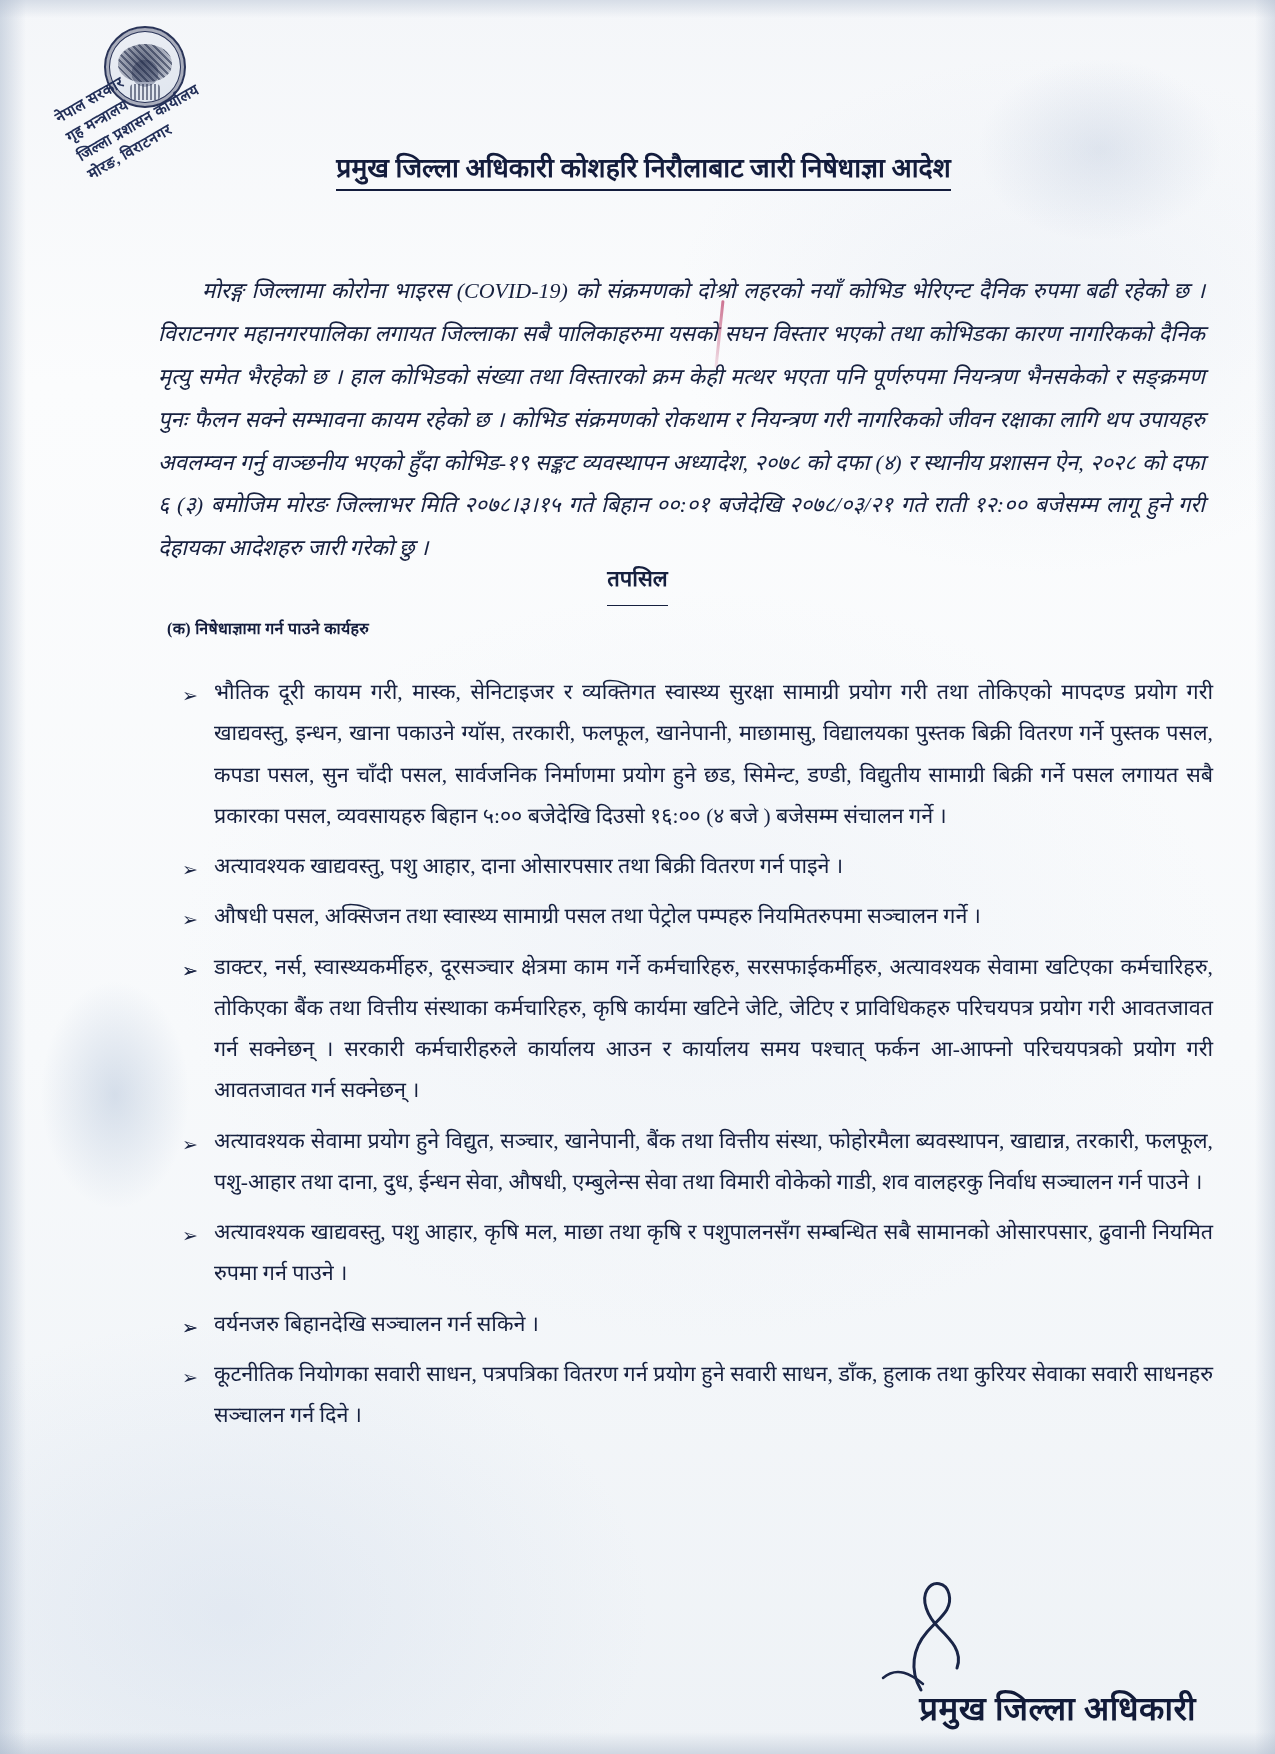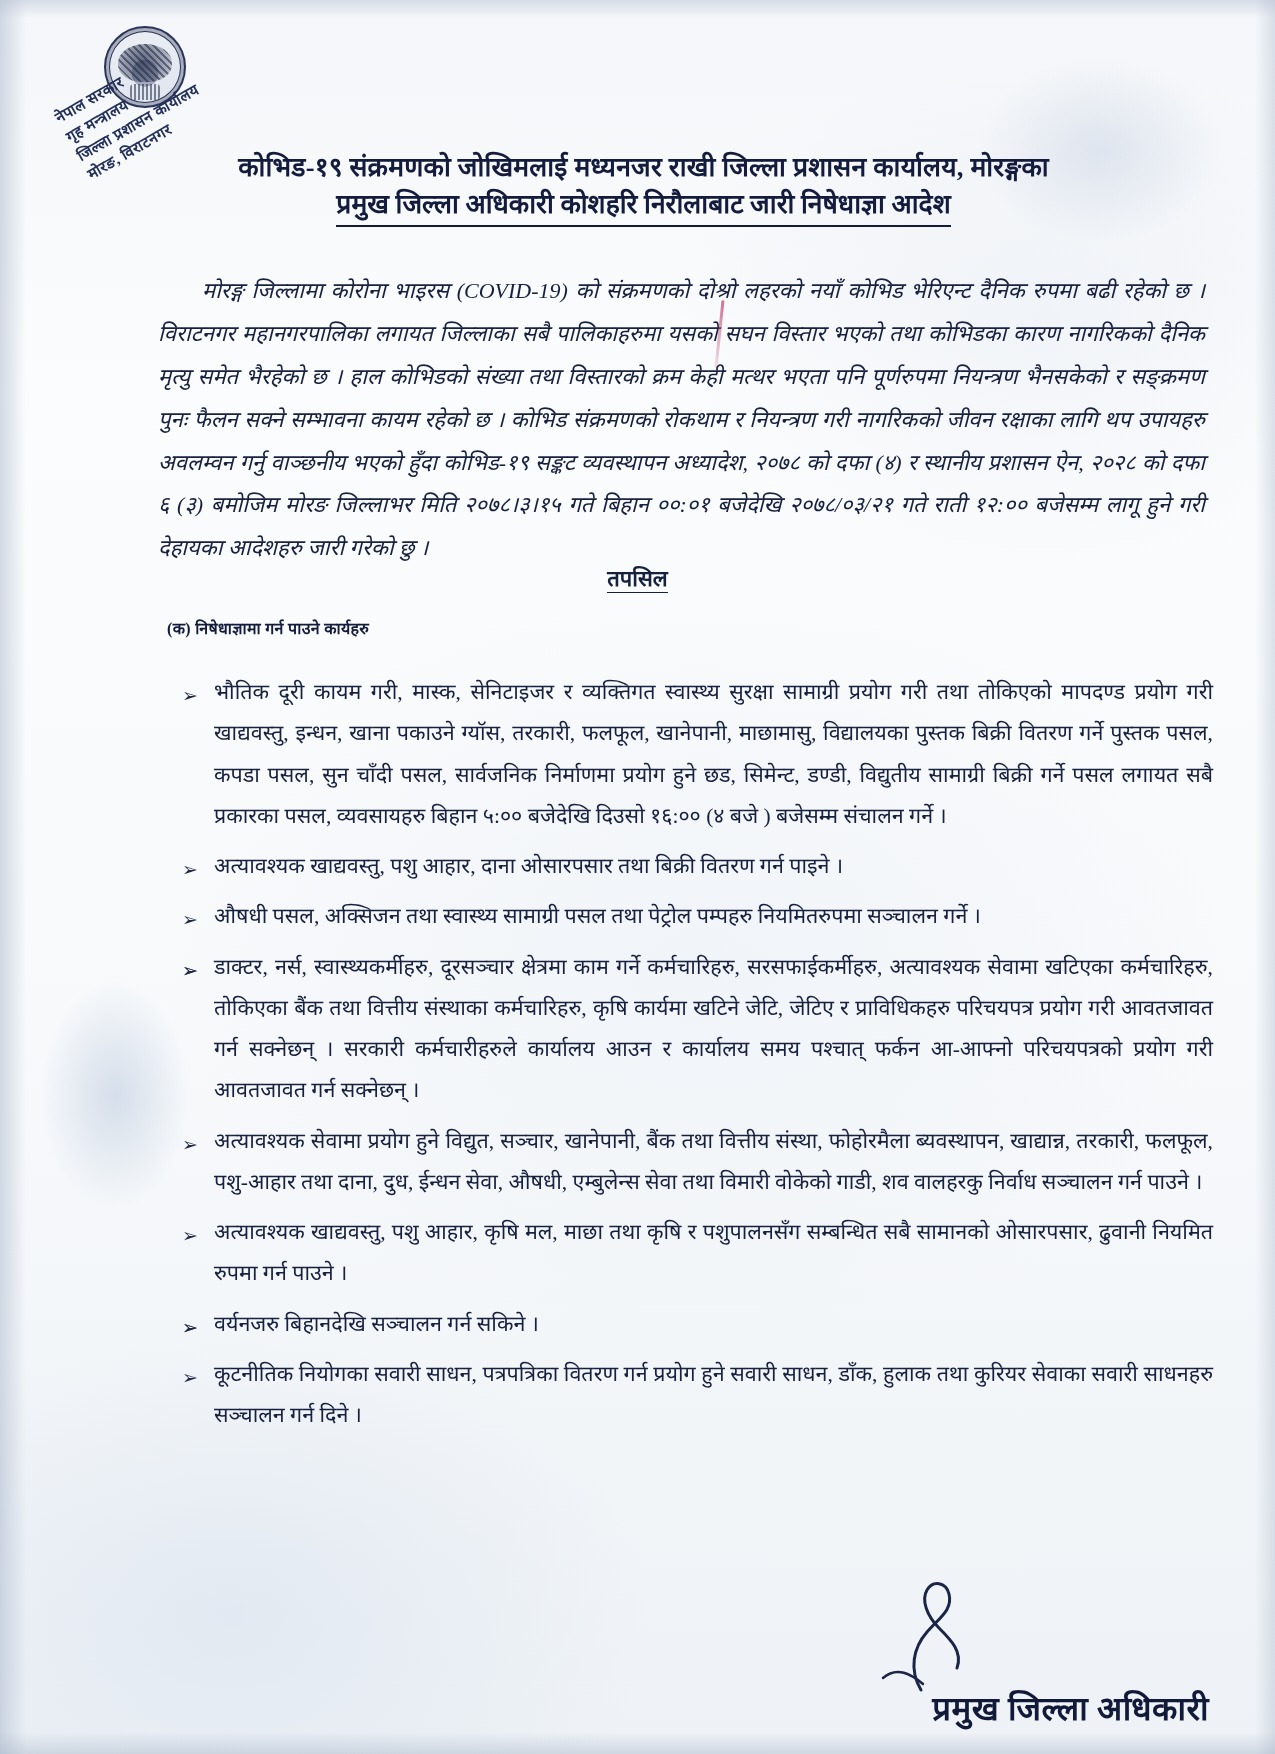--- a/index.html
+++ b/index.html
@@ -149,21 +149,21 @@
     position: absolute;
     left: 0; right: 0;
     top: 562px;
     text-align: center;
     font-size: 22px;
     font-weight: 600;
     color: #16203f;
   }
   .section-center span {
     border-bottom: 1.6px solid #16203f;
-    padding-bottom: 1px;
+    padding-bottom: 14px;
   }
 
   .heading-ka {
     position: absolute;
     left: 167px;
     top: 617px;
     font-size: 16px;
     font-weight: 700;
     color: #131c3c;
     letter-spacing: 0.3px;
@@ -208,21 +208,21 @@
   .sig-scribble {
     position: absolute;
     right: 218px;
     bottom: 46px;
     width: 130px;
     height: 130px;
     color: #1a2547;
   }
   .sig-name {
     position: absolute;
-    right: 0;
+    right: 13px;
     bottom: 12px;
     font-size: 33px;
     font-weight: 700;
     color: #111a38;
     letter-spacing: 0.5px;
     white-space: nowrap;
   }
 
   .ink-mark {
     position: absolute;
@@ -262,21 +262,20 @@
     <div class="emblem-seal"></div>
     <div class="emblem-text">
       <div>नेपाल सरकार</div>
       <div>गृह मन्त्रालय</div>
       <div>जिल्ला प्रशासन कार्यालय</div>
       <div>मोरङ, विराटनगर</div>
     </div>
   </div>
 
   <div class="title-block">
-    <div class="title-line-1">कोभिड-१९ संक्रमणको जोखिमलाई मध्यनजर राखी जिल्ला प्रशासन कार्यालय, मोरङ्गका</div>
     <div class="title-line-2">प्रमुख जिल्ला अधिकारी कोशहरि निरौलाबाट जारी निषेधाज्ञा आदेश</div>
   </div>
 
   <div class="body-block">
     <p>मोरङ्ग जिल्लामा कोरोना भाइरस (COVID-19) को संक्रमणको दोश्रो लहरको नयाँ कोभिड भेरिएन्ट दैनिक रुपमा बढी रहेको छ । विराटनगर महानगरपालिका लगायत जिल्लाका सबै पालिकाहरुमा यसको सघन विस्तार भएको तथा कोभिडका कारण नागरिकको दैनिक मृत्यु समेत भैरहेको छ । हाल कोभिडको संख्या तथा विस्तारको क्रम केही मत्थर भएता पनि पूर्णरुपमा नियन्त्रण भैनसकेको र सङ्क्रमण पुनः फैलन सक्ने सम्भावना कायम रहेको छ । कोभिड संक्रमणको रोकथाम र नियन्त्रण गरी नागरिकको जीवन रक्षाका लागि थप उपायहरु अवलम्वन गर्नु वाञ्छनीय भएको हुँदा कोभिड-१९ सङ्कट व्यवस्थापन अध्यादेश, २०७८ को दफा (४) र स्थानीय प्रशासन ऐन, २०२८ को दफा ६ (३) बमोजिम मोरङ जिल्लाभर मिति २०७८।३।१५ गते बिहान ००:०१ बजेदेखि २०७८/०३/२१ गते राती १२:०० बजेसम्म लागू हुने गरी देहायका आदेशहरु जारी गरेको छु ।</p>
   </div>
 
   <div class="ink-mark"></div>
 
   <div class="section-center">

